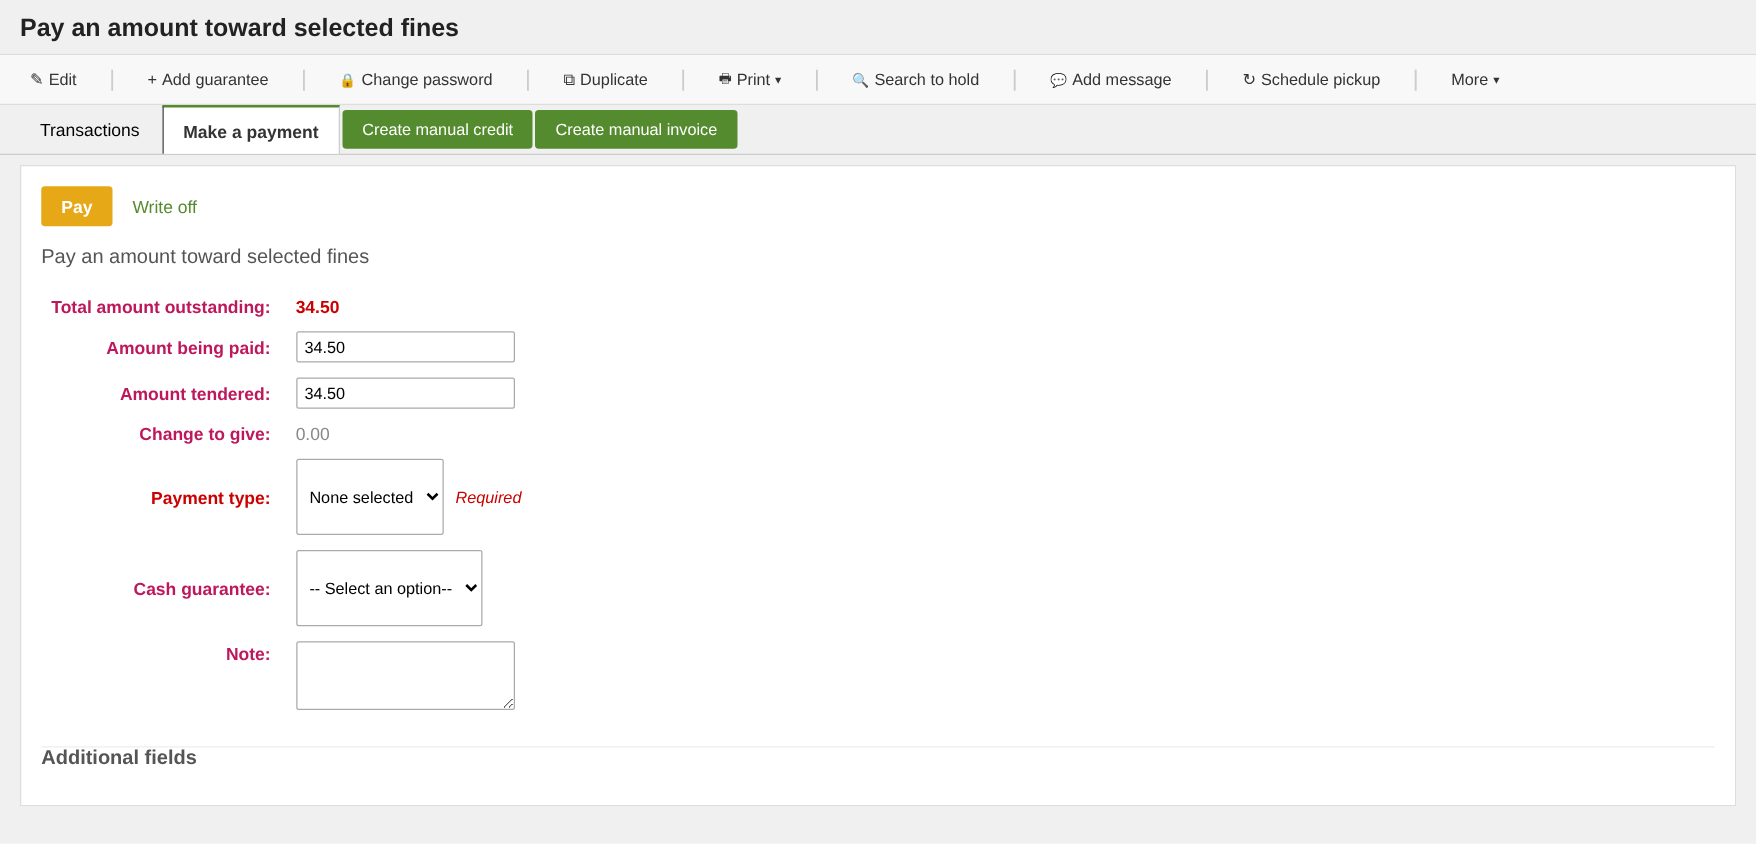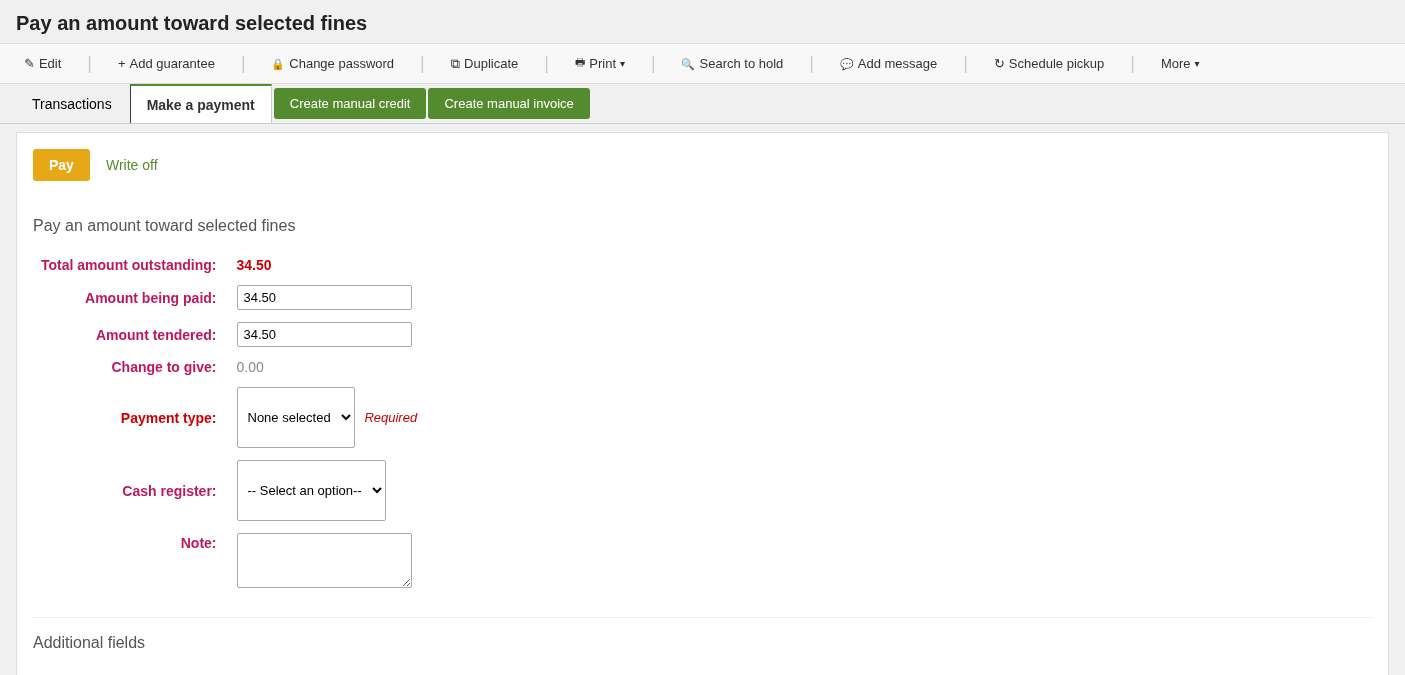--- a/index.html
+++ b/index.html
@@ -81,21 +81,21 @@
     .main-content {
       background: #fff;
       margin: 8px 16px;
       padding: 16px;
       border: 1px solid #ddd;
       min-height: 500px;
     }
     .action-bar {
       display: flex;
       gap: 8px;
-      margin-bottom: 36px;
+      margin-bottom: 16px;
       align-items: center;
     }
     .btn-pay {
       background: #e6a817;
       color: #fff;
       border: none;
       padding: 8px 16px;
       font-size: 14px;
       cursor: pointer;
       border-radius: 3px;
@@ -169,23 +169,22 @@
       font-size: 13px;
       width: 175px;
       height: 55px;
       border-radius: 2px;
       resize: vertical;
     }
     .additional-fields-title {
       font-size: 16px;
       color: #555;
       margin-bottom: 12px;
-      font-weight: normal;
+      font-weight: bold;
       border-top: 1px solid #eee;
-      padding-top: 16px;
     }
     .icon-pencil::before { content: "✎ "; }
     .icon-plus::before { content: "+ "; }
     .icon-lock::before { content: "🔒 "; font-size: 11px; }
     .icon-copy::before { content: "⧉ "; }
     .icon-print::before { content: "🖶 "; font-size: 11px; }
     .icon-search::before { content: "🔍 "; font-size: 11px; }
     .icon-msg::before { content: "💬 "; font-size: 11px; }
     .icon-refresh::before { content: "↻ "; }
     .dropdown-arrow::after { content: " ▾"; font-size: 10px; }
@@ -292,21 +291,21 @@
           <option>None selected</option>
           <option>Cash</option>
           <option>Check</option>
           <option>Credit card</option>
           <option>Debit card</option>
         </select>
         <span class="required-text">Required</span>
       </td>
     </tr>
     <tr>
-      <td class="label-cell">Cash register:</td>
+      <td class="label-cell">Cash guarantee:</td>
       <td>
         <select>
           <option>-- Select an option--</option>
         </select>
       </td>
     </tr>
     <tr>
       <td class="label-cell" style="vertical-align:top; padding-top:8px;">Note:</td>
       <td>
         <textarea style=""></textarea>

